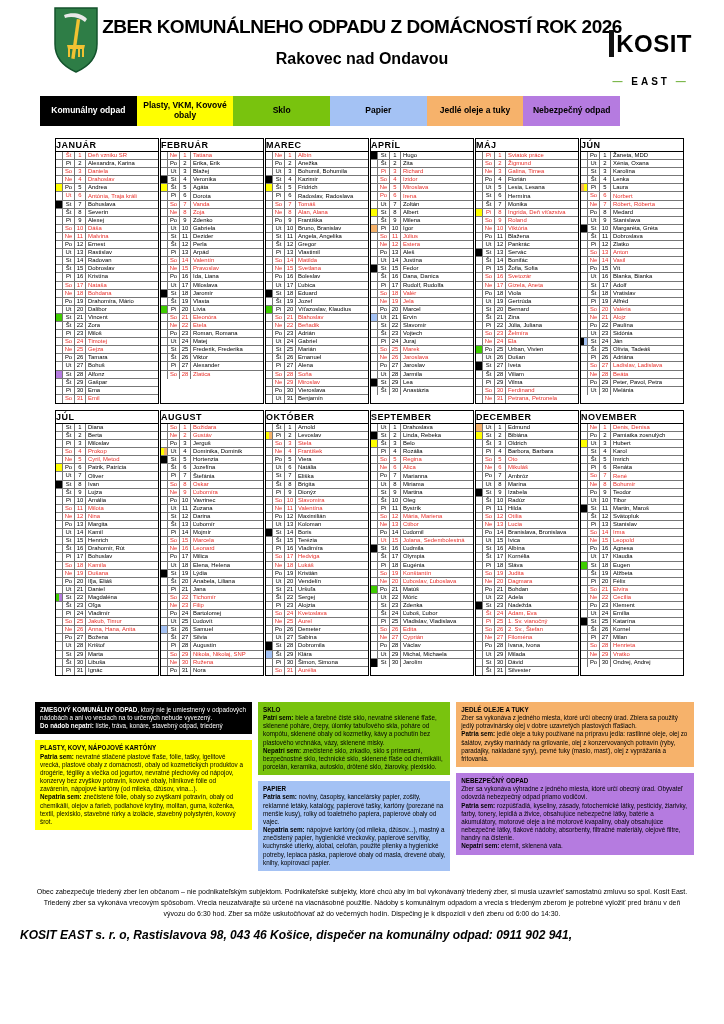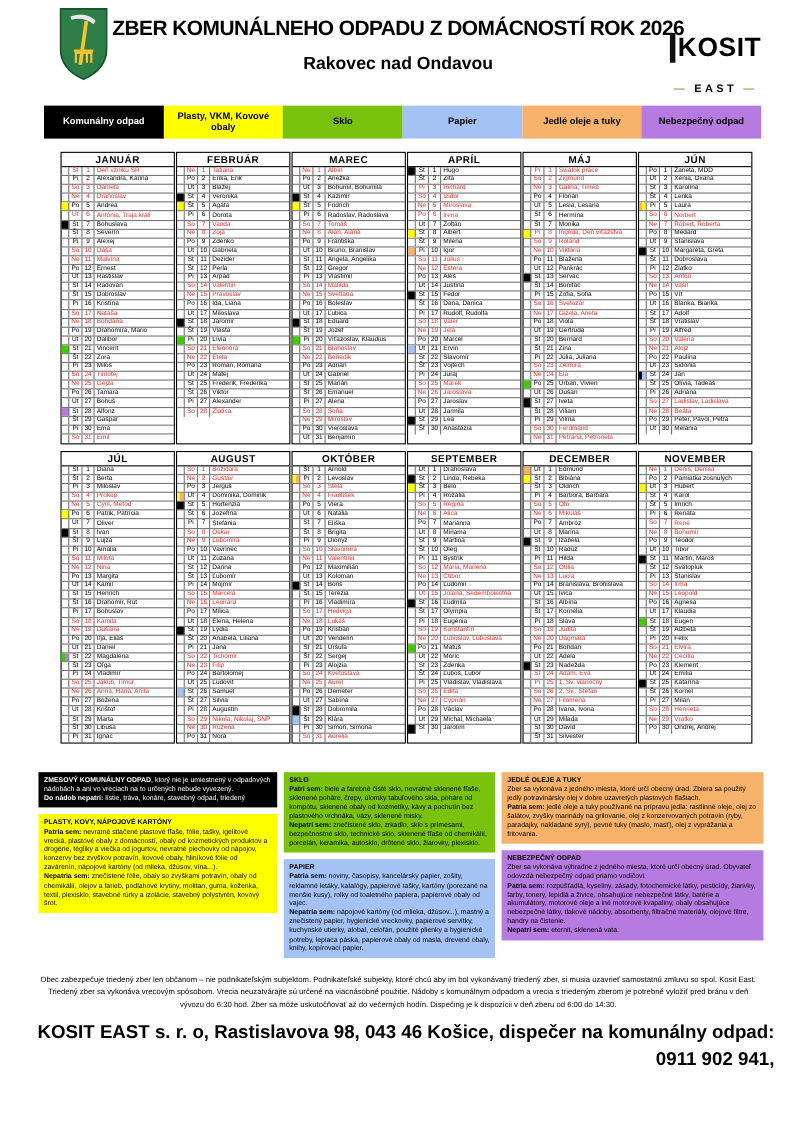--- a/index.html
+++ b/index.html
@@ -8,42 +8,42 @@
   .header{position:relative;height:86px;}
   .crest{position:absolute;left:54px;top:7px;}
   .title{padding-top:16px;text-align:center;font-size:19px;font-weight:bold;letter-spacing:-0.5px;}
   .subtitle{text-align:center;font-size:16px;font-weight:bold;margin-top:12px;}
   .kosit{position:absolute;right:32px;top:32px;text-align:center;}
   .kosit-word{font-size:24px;font-weight:bold;letter-spacing:0.5px;line-height:1;}
   .kosit-k{border-left:5px solid #111;padding-left:2px;}
   .kosit-east{font-size:10px;font-weight:bold;letter-spacing:3px;margin-top:20px;}
   .kosit-dash{color:#7ab648;font-weight:bold;}
   
-  .legend{display:flex;margin:10px 0 12px 40px;width:652px;height:30px;}
+  .legend{display:flex;margin:10px 0 12px 40px;width:580px;height:30px;}
   .legend-cell{flex:1;display:flex;align-items:center;justify-content:center;text-align:center;font-size:8.5px;font-weight:bold;line-height:1.15;padding:0 4px;box-sizing:border-box;}
   
   .cal-band{display:flex;gap:1px;margin-left:55px;margin-bottom:6px;}
   .month{width:104px;border:1.5px solid #000;box-sizing:border-box;background:#fff;}
-  .mh{height:12px;line-height:12px;text-align:center;font-size:9px;font-weight:bold;border-bottom:1.5px solid #000;letter-spacing:0.5px;}
+  .mh{height:12px;line-height:12px;text-align:left;font-size:9px;font-weight:bold;border-bottom:1.5px solid #000;letter-spacing:0.5px;}
   .dr{display:flex;height:8.1px;border-bottom:1px solid #777;box-sizing:border-box;font-size:5.9px;line-height:7px;align-items:center;}
   .dr:last-child{border-bottom:none;}
   .mk{width:7px;align-self:stretch;border-right:1px solid #777;box-sizing:border-box;}
   .dw{width:12px;text-align:center;border-right:1px solid #777;box-sizing:border-box;align-self:stretch;line-height:7.5px;}
   .num{width:11px;text-align:center;border-right:1px solid #777;box-sizing:border-box;align-self:stretch;line-height:7.5px;}
   .nm{flex:1;padding-left:2px;white-space:nowrap;overflow:hidden;}
   .red .dw,.red .num,.red .nm{color:#e8302a;}
   
   .info{display:flex;gap:6px;margin:26px 30px 0 35px;align-items:flex-start;}
   .info-col{display:flex;flex-direction:column;gap:6px;}
   .ibox{padding:4px 5px;font-size:6.3px;line-height:1.3;box-sizing:border-box;}
   .ibox .it{font-weight:bold;}
   .ibox b{font-weight:bold;}
   
   .foot-p{margin:16px 32px 0;text-align:center;font-size:7px;line-height:1.55;}
-  .foot-c{margin:8px 20px 0;text-align:right;font-weight:bold;font-size:17px;line-height:1.4;}
+  .foot-c{margin:8px 20px 0;text-align:left;font-weight:bold;font-size:12px;line-height:1.4;font-style:italic;}
 </style>
 </head>
 <body>
 
 <div class="header">
   <div class="crest">
     <svg width="44" height="66" viewBox="0 0 44 66">
       <path d="M1,1 h42 v36 c0,15 -9.5,23 -21,28 C10.5,60 1,52 1,37 Z" fill="#2e7d46" stroke="#14532d" stroke-width="1.5"></path>
       <path d="M10,8 C18,5 28,6 33,12 L31,15 C25,10 17,9 11,11 Z" fill="#e8e8e8"></path>
       <rect x="20" y="12" width="3.4" height="40" fill="#f1c232" transform="rotate(8 22 32)"></rect>

